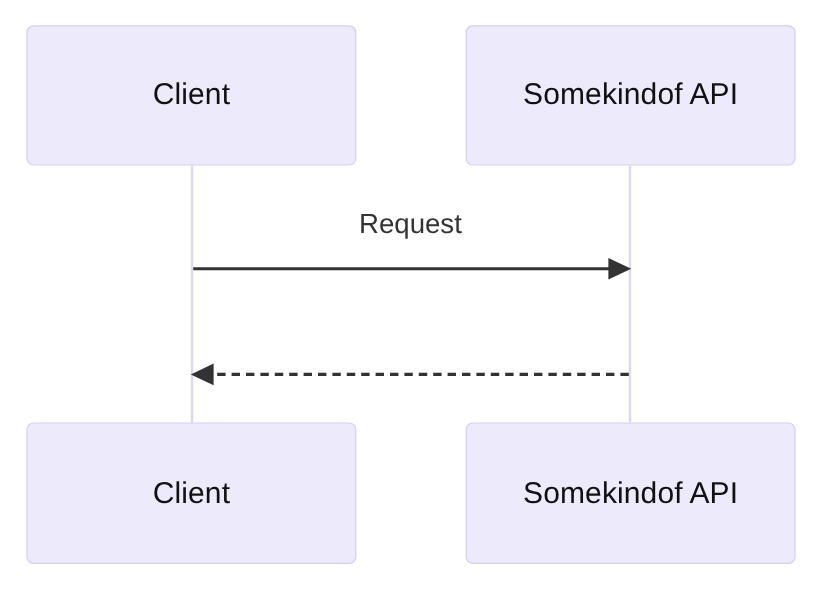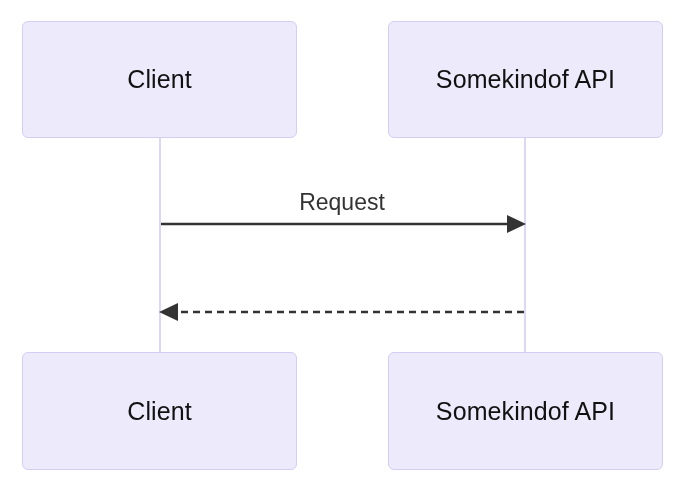--- a/index.html
+++ b/index.html
@@ -96,21 +96,21 @@
         <polygon points="507,215 526,224 507,233" fill="#333333"></polygon>
       </g>
 
       <g>
         <line x1="524" y1="312" x2="177" y2="312" stroke="#333333" stroke-width="2.6" stroke-dasharray="7 5"></line>
         <polygon points="178,303 159,312 178,321" fill="#333333"></polygon>
       </g>
     </svg>
   </div>
 
-  <div class="message-label" style="left:342px; top:191px;">Request</div>
+  <div class="message-label" style="left:342px; top:175px;">Request</div>
 
 
   <div class="participant-box" style="left:22px; top:21px; width:275px; height:117px;">
     <span class="participant-label">Client</span>
   </div>
 
   <div class="participant-box" style="left:388px; top:21px; width:275px; height:117px;">
     <span class="participant-label">Somekindof API</span>
   </div>
 

